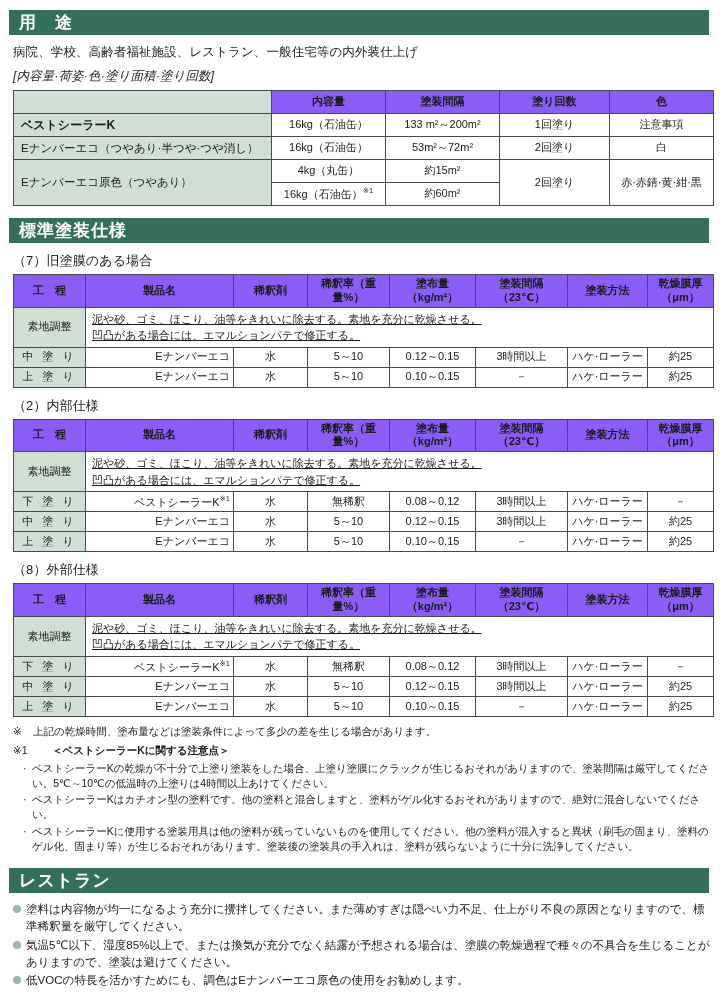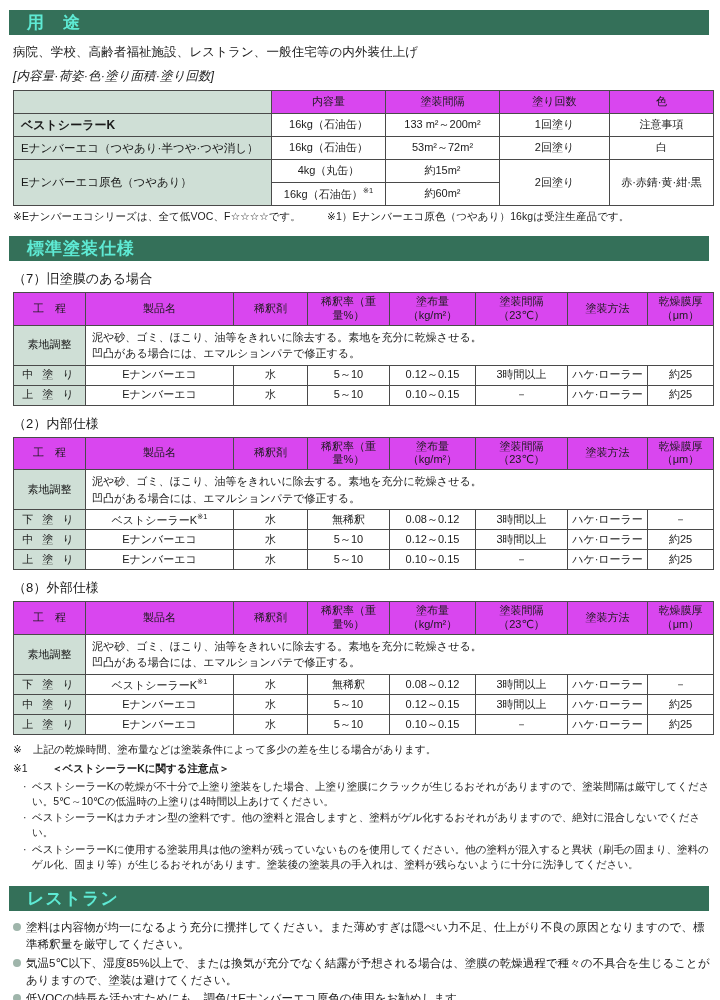--- a/index.html
+++ b/index.html
@@ -20,25 +20,25 @@
   .bar {
     background: #347059;
     height: 25px;
     margin: 0 0 0 0;
     display: flex;
     align-items: center;
     width: 692px;
     position: relative;
   }
   .bar .bar-label {
-    color: #5eead4;
+    color: #ffffff;
     font-size: 17px;
     font-weight: bold;
     letter-spacing: 1px;
-    padding-left: 18px;
+    padding-left: 10px;
     line-height: 1;
   }
   .bar.wide { width: 700px; }
   .spacer-10 { height: 10px; }
   .spacer-12 { height: 12px; }
   .spacer-14 { height: 14px; }
 
   .lead {
     font-size: 12.5px;
     margin: 9px 0 0 4px;
@@ -65,34 +65,34 @@
   }
   table td, table th {
     border: 1px solid #4a4a4a;
     font-size: 11px;
     font-weight: normal;
     padding: 2px 3px;
     text-align: center;
     vertical-align: middle;
     line-height: 1.25;
   }
-  .hd { background: #d946ef; font-size: 11px; }
+  .hd { background: #8b5cf6; font-size: 11px; font-weight: bold; }
   .lbl { background: #cfdfd6; }
 
   
   .t-usage td { height: 23px; }
   .t-usage .name { text-align: left; padding-left: 7px; background: #cfdfd6; font-size: 11.5px; }
   .t-usage .name.bold { font-weight: bold; font-size: 12px; }
   .t-usage .blank-hd { background: #cfdfd6; }
 
   
   .t-spec td { height: 20px; }
-  .t-spec .prep { text-align: left; padding: 3px 6px; line-height: 1.5; height: 38px; font-size: 11px; }
+  .t-spec .prep { text-align: left; padding: 3px 6px; line-height: 1.5; height: 38px; font-size: 11px; text-decoration: underline; }
   .t-spec .proc { background: #cfdfd6; letter-spacing: 3px; }
-  .t-spec .prod { text-align: center; }
+  .t-spec .prod { text-align: right; }
 
   sup { font-size: 7.5px; vertical-align: super; }
 
   .note-small {
     font-size: 10.5px;
     margin: 4px 0 0 4px;
     letter-spacing: 0.1px;
   }
   .note-small .gap { display: inline-block; width: 26px; }
 
@@ -171,23 +171,20 @@
         <td rowspan="2">2回塗り</td>
         <td rowspan="2">赤·赤錆·黄·紺·黒</td>
       </tr>
       <tr>
         <td><span>16kg（石油缶）</span><sup>※1</sup></td>
         <td>約60m²</td>
       </tr>
     </tbody>
   </table>
 
-  <div class="note-small">
-    <span>※Eナンバーエコシリーズは、全て低VOC、F☆☆☆☆です。</span><span class="gap"></span><span>※1）Eナンバーエコ原色（つやあり）16kgは受注生産品です。</span>
-  </div>
 
   <div class="spacer-12"></div>
   <div class="bar wide">
     <span class="bar-label">標準塗装仕様</span>
   </div>
 
   <div class="sec-title">（7）旧塗膜のある場合</div>
   <table class="t-spec">
     <colgroup>
       <col style="width:72px">

